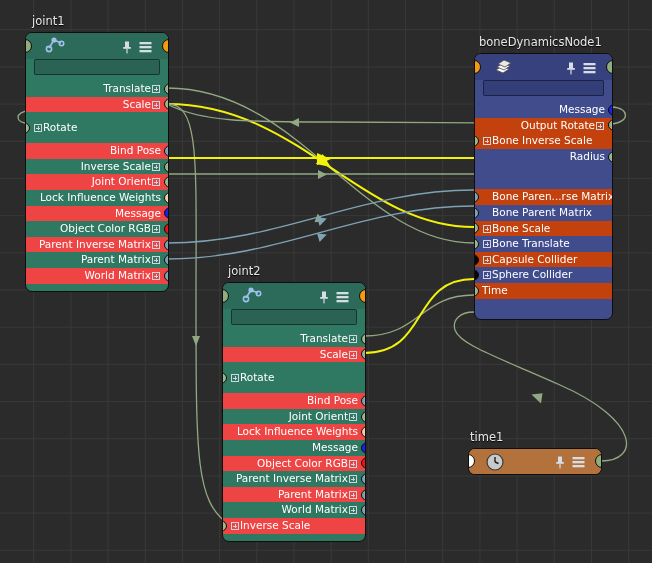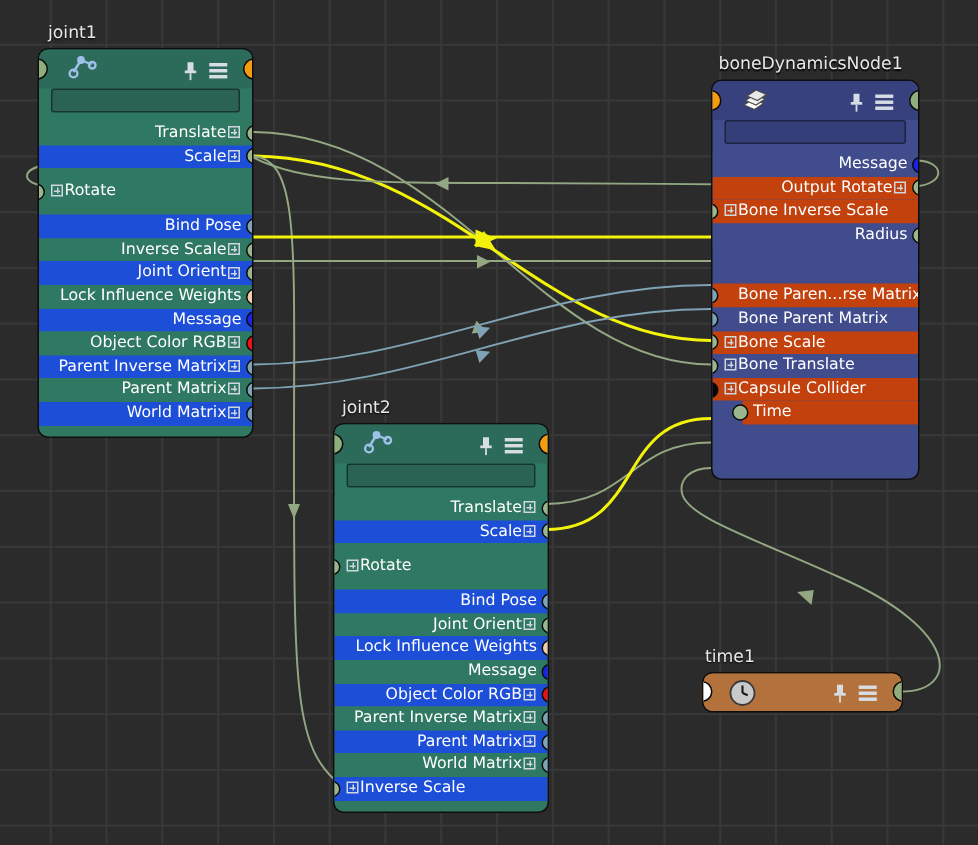--- a/index.html
+++ b/index.html
@@ -104,21 +104,21 @@
     box-sizing: border-box;
     top: 6px;
   }
   .hdr-plug.left { left: -8px; }
   .hdr-plug.right { right: -8px; }
 
   
   .joint .node-head { background: #2c6b5a; }
   .joint .name-field { background: #2a6253; }
   .joint .row.a { background: #2f7862; }
-  .joint .row.b { background: #1d4ed8; }
+  .joint .row.b { background: #ef4444; }
   .joint { background: #2f7862; }
 
   
   .bdn .node-head { background: #37417e; }
   .bdn .name-field { background: #343e78; }
   .bdn .row.a { background: #414c8c; }
   .bdn .row.b { background: #c2410c; }
   .bdn { background: #414c8c; }
 
   
@@ -308,21 +308,22 @@
     <div class="rows" style="top:48px;">
       <div class="row out a"><span>Message</span><span class="plug right" style="background:#1822e8;"></span></div>
       <div class="row out b"><span>Output Rotate</span><span class="plus"></span><span class="plug right" style="background:#9bb58c;"></span></div>
       <div class="row in b"><span class="plus"></span><span>Bone Inverse Scale</span><span class="plug left" style="background:#9bb58c;"></span></div>
       <div class="row out a"><span>Radius</span><span class="plug right" style="background:#9bb58c;"></span></div>
       <div class="row in b" style="padding-left:17px;margin-top:25px;"><span>Bone Paren...rse Matrix</span><span class="plug left" style="background:#7fa3b5;"></span></div>
       <div class="row in a" style="padding-left:17px;"><span>Bone Parent Matrix</span><span class="plug left" style="background:#7fa3b5;"></span></div>
       <div class="row in b"><span class="plus"></span><span>Bone Scale</span><span class="plug left" style="background:#9bb58c;"></span></div>
       <div class="row in a"><span class="plus"></span><span>Bone Translate</span><span class="plug left" style="background:#9bb58c;"></span></div>
       <div class="row in b"><span class="plus"></span><span>Capsule Collider</span><span class="plug left" style="background:#060606;"></span></div>
-      <div class="row in b" style="margin-left:20px;"><span>Time</span><span class="plug left" style="background:#9bb58c;"></span></div>
+      <div class="row in a"><span class="plus"></span><span>Sphere Collider</span><span class="plug left" style="background:#060606;"></span></div>
+      <div class="row in b" style=""><span>Time</span><span class="plug left" style="background:#9bb58c;"></span></div>
     </div>
   </div>
 
   <div class="node-title" style="left:470px; top:430px;">time1</div>
   <div class="node timenode" id="n-time1" style="left:468px; top:448px; width:134px; height:27px;">
     <div class="node-head" style="height:25px;">
       <div class="hdr-plug left" style="background:#ffffff; top:5px;"></div>
       <div class="hdr-plug right" style="background:#8fae7c; top:5px;"></div>
       <span class="icon-stack" style="top:3px; left:16px;">
         <svg width="20" height="20" viewBox="0 0 20 20">

